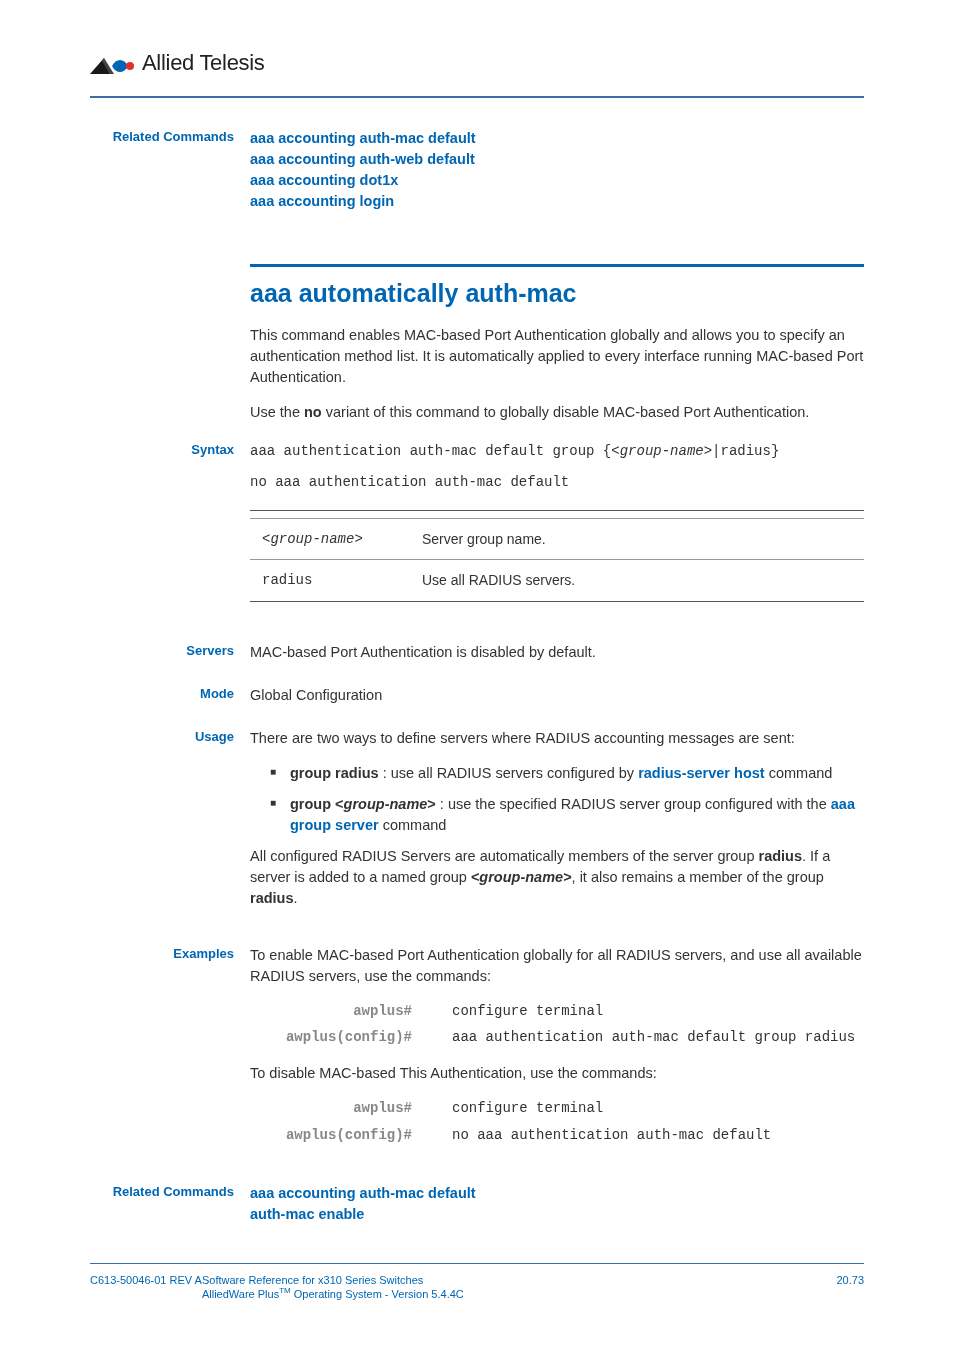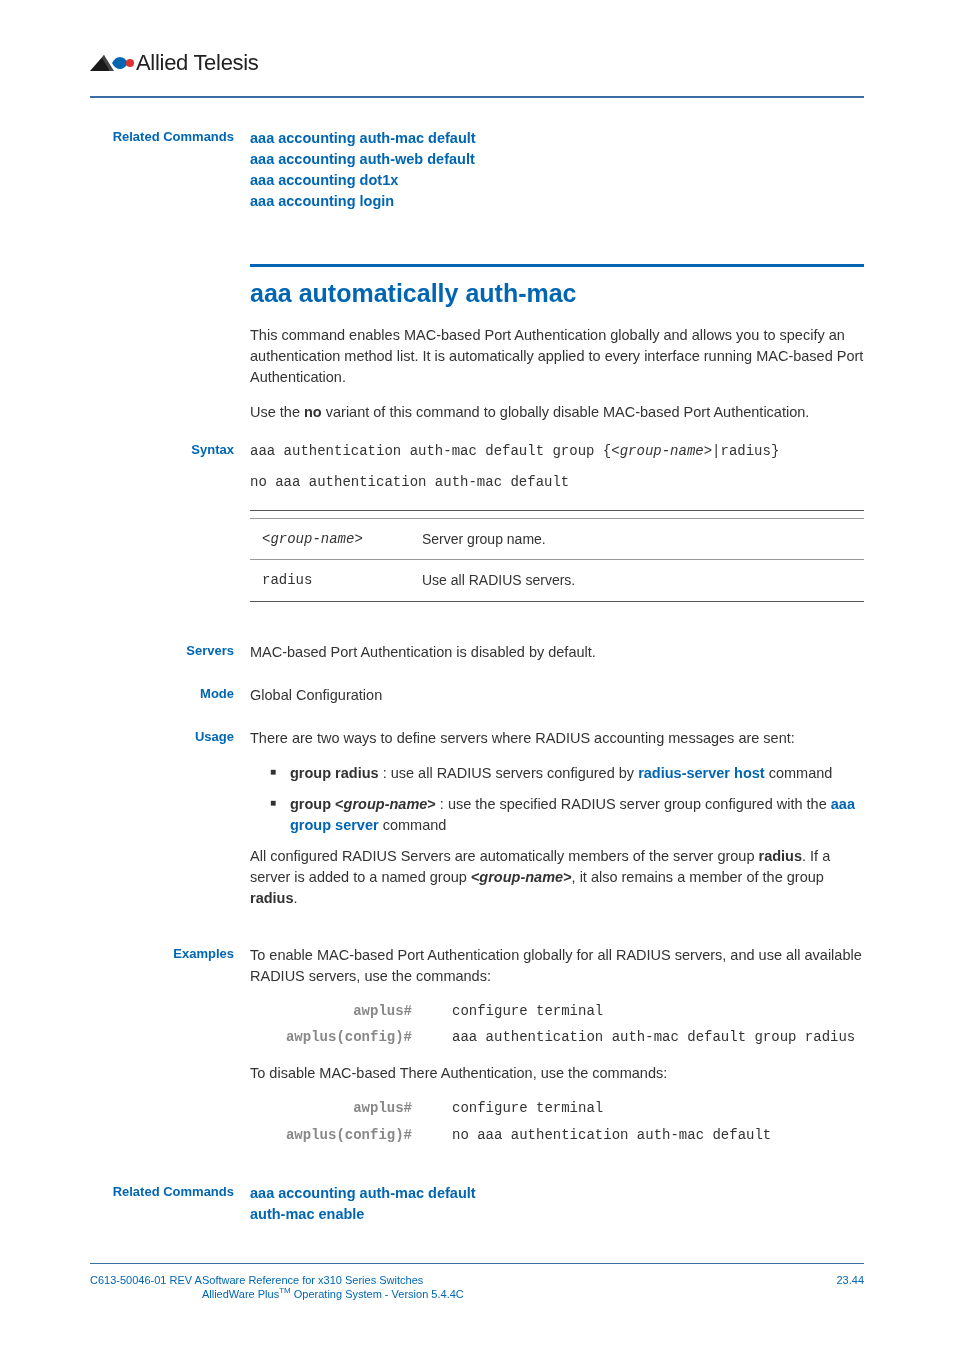--- a/index.html
+++ b/index.html
@@ -13,22 +13,22 @@
     position: relative;
     padding: 50px 90px 0 90px;
   }
   .header {
     padding-bottom: 20px;
     border-bottom: 2px solid #3a6ea5;
     margin-bottom: 30px;
   }
   .logo {
     display: flex;
-    align-items: center;
-    gap: 0;
+    align-items: flex-end;
+    gap: 6px;
   }
   .logo-mark svg { display: block; }
   .logo-text {
     font-size: 22px;
     font-weight: 500;
     color: #222;
     letter-spacing: -0.3px;
   }
   .row {
     display: flex;
@@ -238,21 +238,21 @@
     <div class="cli-block">
       <div class="cli-row">
         <div class="cli-prompt">awplus#</div>
         <div class="cli-cmd">configure terminal</div>
       </div>
       <div class="cli-row">
         <div class="cli-prompt">awplus(config)#</div>
         <div class="cli-cmd">aaa authentication auth-mac default group radius</div>
       </div>
     </div>
-    <p class="para">To disable MAC-based There Authentication, use the commands:</p>
+    <p class="para">To disable MAC-based This Authentication, use the commands:</p>
     <div class="cli-block">
       <div class="cli-row">
         <div class="cli-prompt">awplus#</div>
         <div class="cli-cmd">configure terminal</div>
       </div>
       <div class="cli-row">
         <div class="cli-prompt">awplus(config)#</div>
         <div class="cli-cmd">no aaa authentication auth-mac default</div>
       </div>
     </div>
@@ -268,14 +268,14 @@
 </div>
 
 <div class="footer">
   <div class="left">C613-50046-01 REV A</div>
   <div class="center">
     <div>Software Reference for x310 Series Switches</div>
     <div>
       <span>AlliedWare Plus</span><span class="sup">TM</span><span> Operating System - Version 5.4.4C</span>
     </div>
   </div>
-  <div class="right">23.44</div>
+  <div class="right">20.73</div>
 </div>
 
 </body></html>

